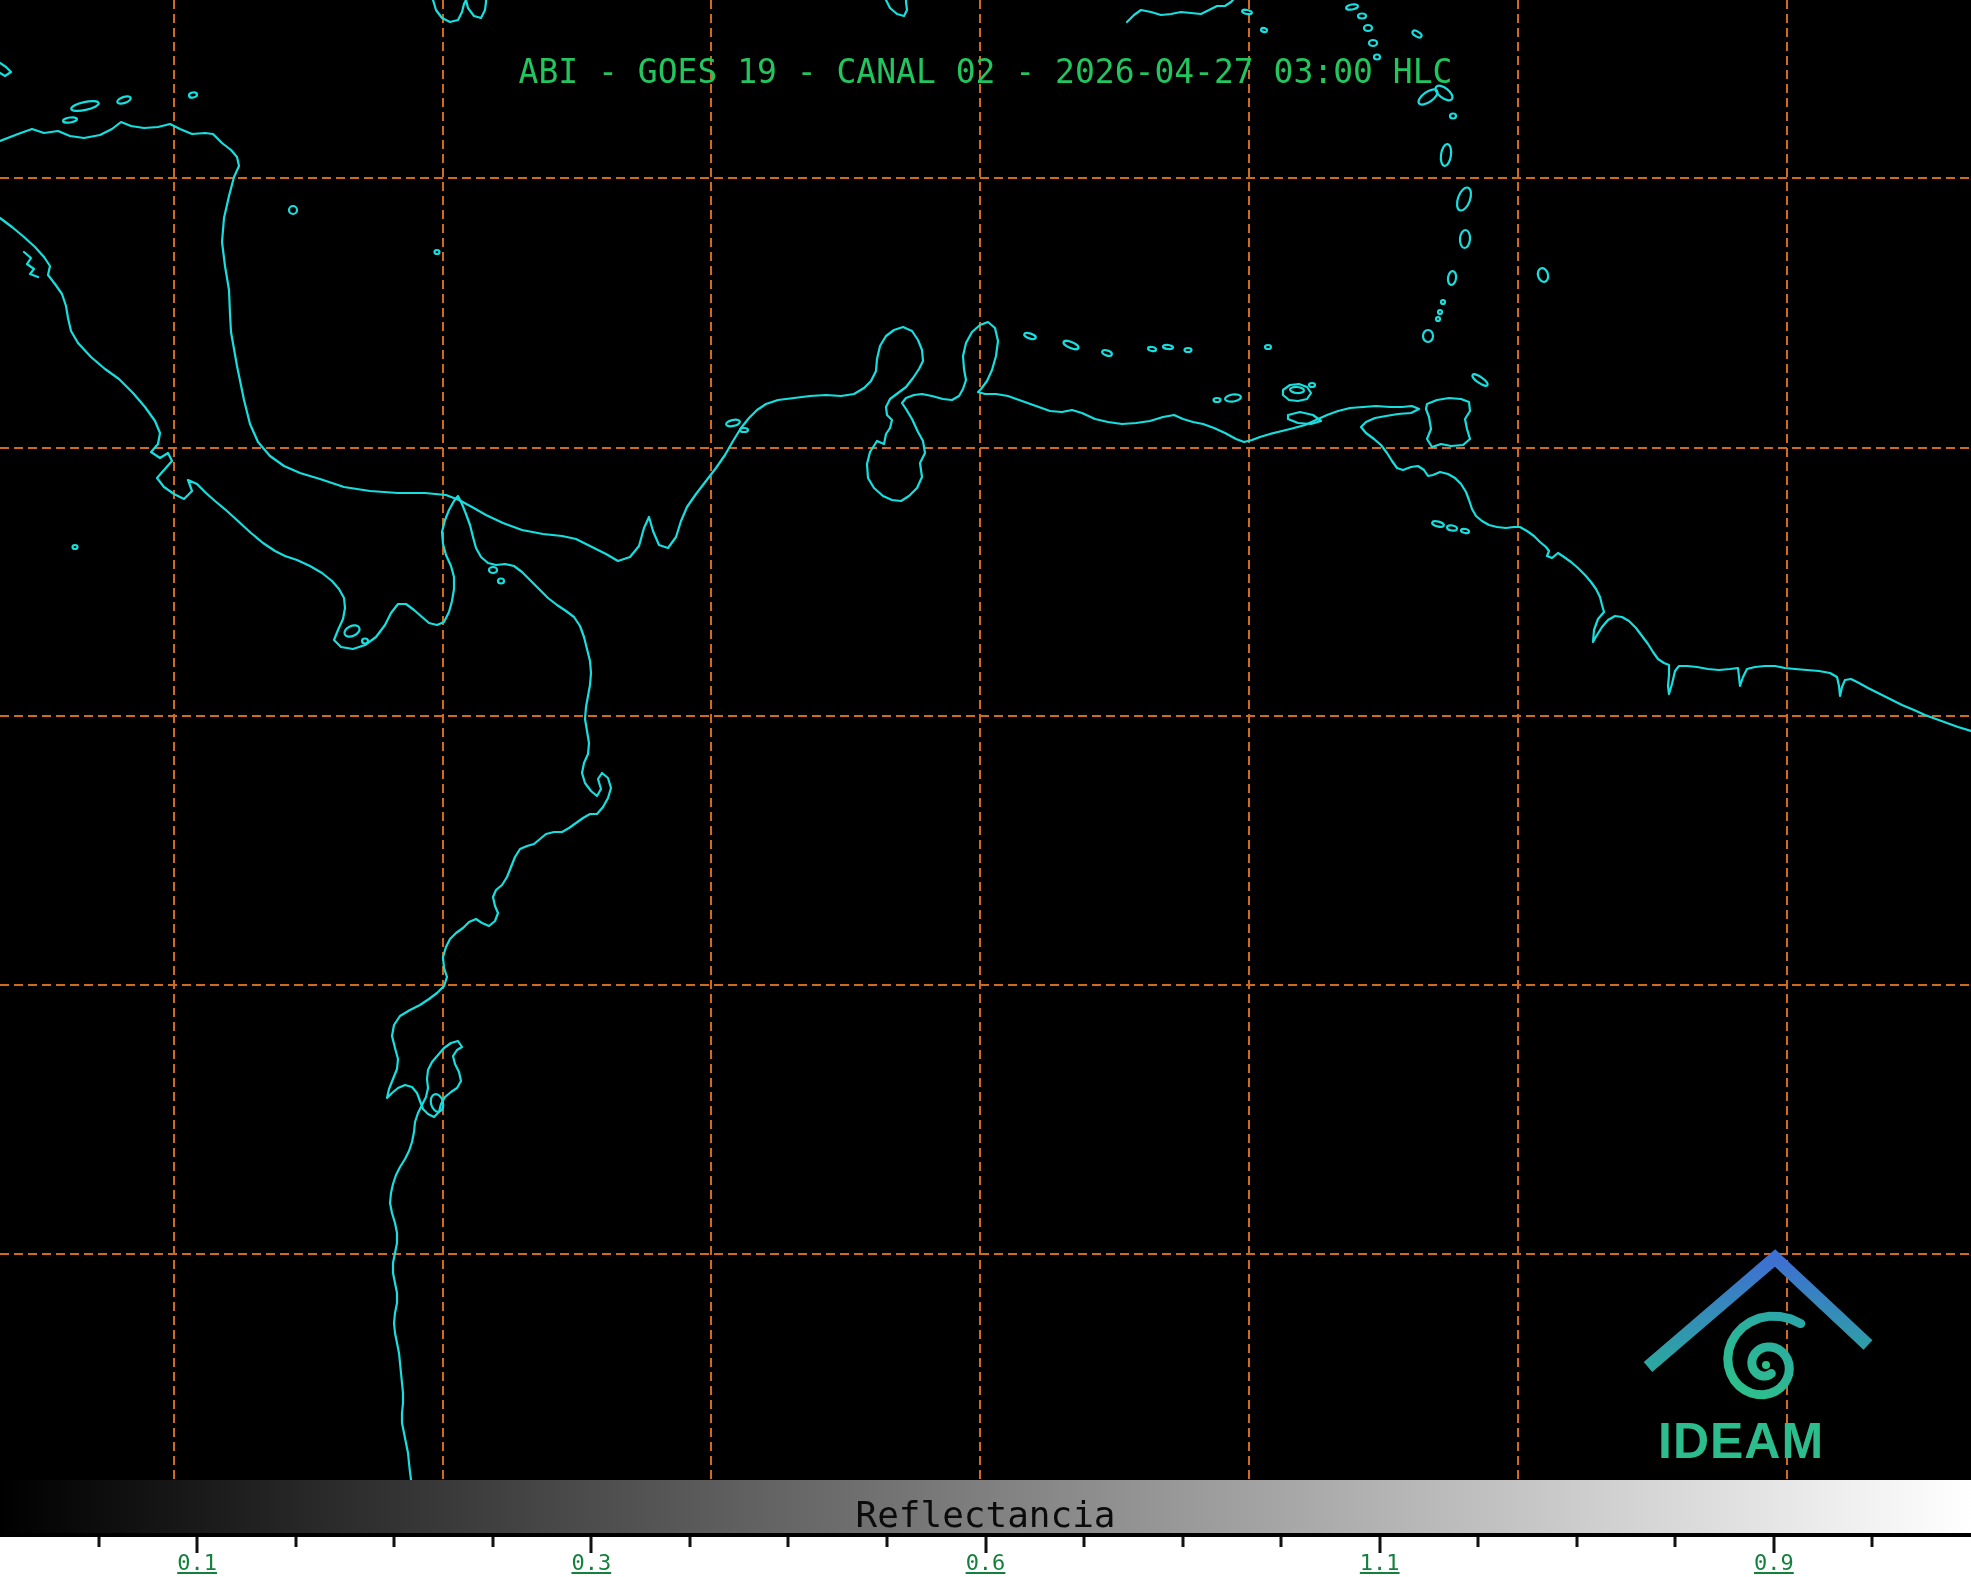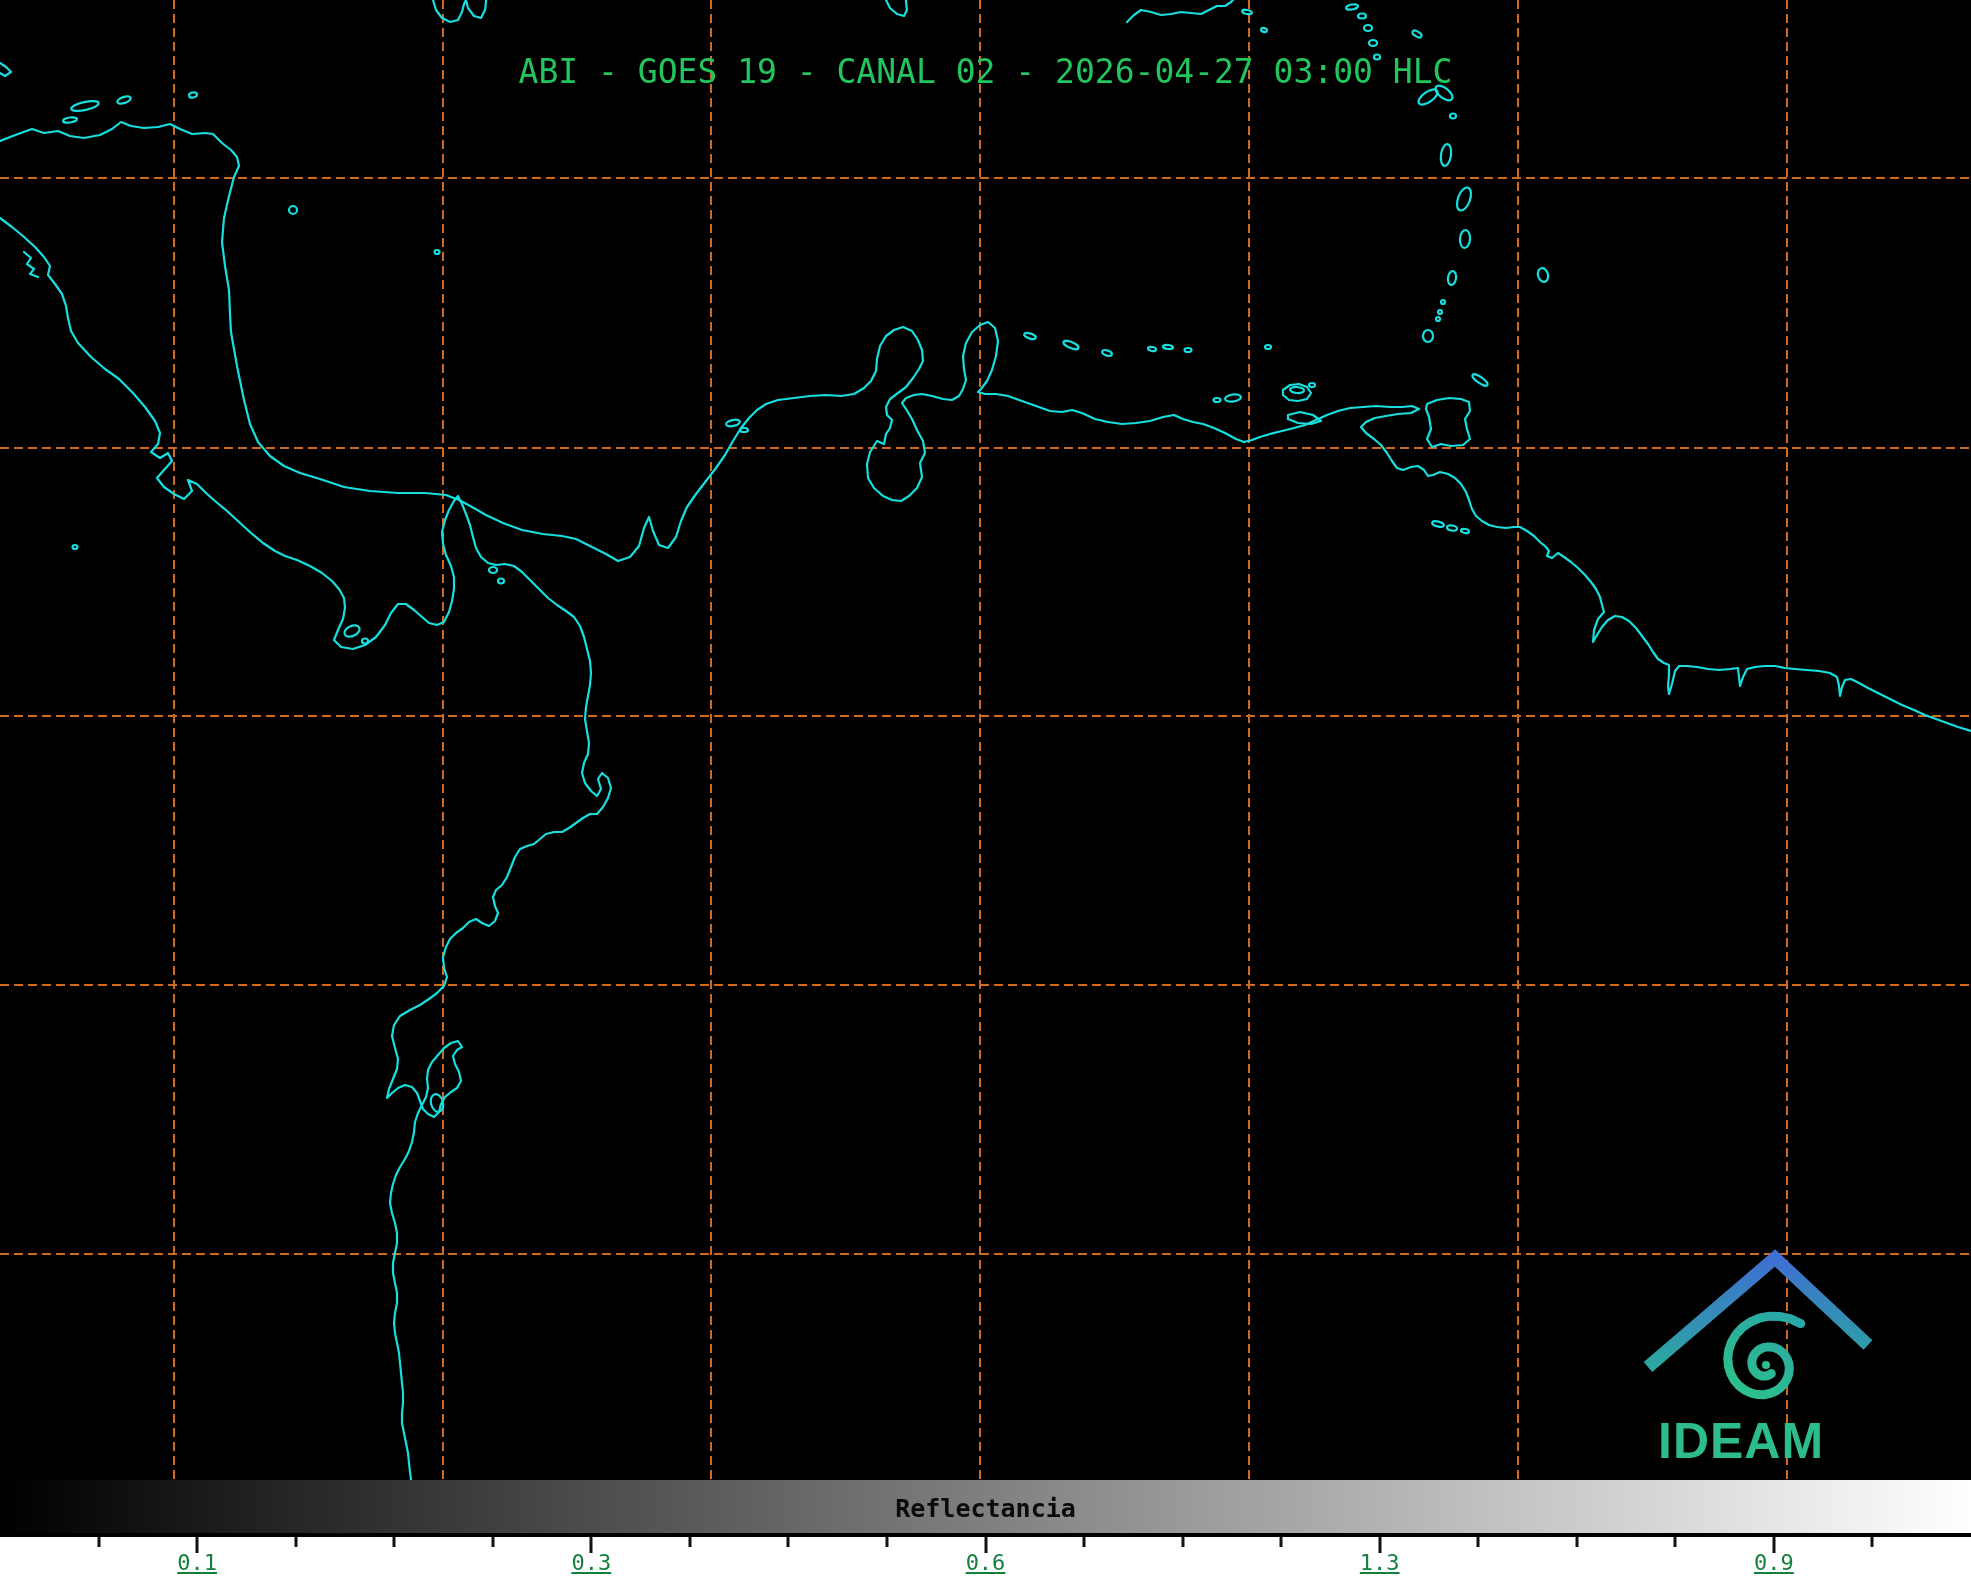--- a/index.html
+++ b/index.html
@@ -10,21 +10,21 @@
   #map-title{position:absolute;left:0;top:52px;width:100%;text-align:center;
              color:#22c55e;font-size:33px;letter-spacing:0px;white-space:pre;}
   .grid-line{stroke:var(--grid,#d06a1e);stroke-width:2;stroke-dasharray:9 5;fill:none;}
   .coast{stroke:var(--coast,#17dfdf);stroke-width:2.2;fill:none;
          stroke-linejoin:round;stroke-linecap:round;}
   
   #colorbar{position:absolute;left:0;top:1480px;width:1971px;height:97px;}
   #cbar-gradient{position:absolute;left:0;top:0;width:100%;height:53px;
                  background:linear-gradient(to right,var(--cb0,#000),var(--cb1,#fff));}
   #cbar-label{position:absolute;left:0;top:14px;width:100%;text-align:center;
-              font-weight:bold;font-size:25px;color:#0b0b0b;}
+              font-weight:normal;font-size:36px;color:#0b0b0b;}
   #cbar-border{position:absolute;left:0;top:53px;width:100%;height:4px;background:#000;}
   #cbar-axis{position:absolute;left:0;top:57px;width:100%;height:40px;background:#fff;}
   .tick{position:absolute;top:0;width:3px;background:#111;transform:translateX(-50%);}
   .tick.minor{height:10px;}
   .tick.major{height:16px;}
   .tick-label{position:absolute;top:13px;transform:translateX(-50%);
               font-size:22px;color:#15803d;white-space:nowrap;text-decoration:underline;}
   
   #logo{position:absolute;left:1630px;top:1240px;width:300px;height:240px;}
   #logo svg{position:absolute;left:0;top:0;}
@@ -153,19 +153,19 @@
         <div class="tick minor" style="left: 80%;"></div>
         <div class="tick minor" style="left: 85%;"></div>
         <div class="tick minor" style="left: 95%;"></div>
         <div class="tick major" style="left: 10%;"></div>
         <div class="tick-label" style="left: 10%;">0.1</div>
         <div class="tick major" style="left: 30%;"></div>
         <div class="tick-label" style="left: 30%;">0.3</div>
         <div class="tick major" style="left: 50%;"></div>
         <div class="tick-label" style="left: 50%;">0.6</div>
         <div class="tick major" style="left: 70%;"></div>
-        <div class="tick-label" style="left: 70%;">1.3</div>
+        <div class="tick-label" style="left: 70%;">1.1</div>
         <div class="tick major" style="left: 90%;"></div>
         <div class="tick-label" style="left: 90%;">0.9</div>
       </div>
   </div>
 
 </div>
 
 </body></html>

